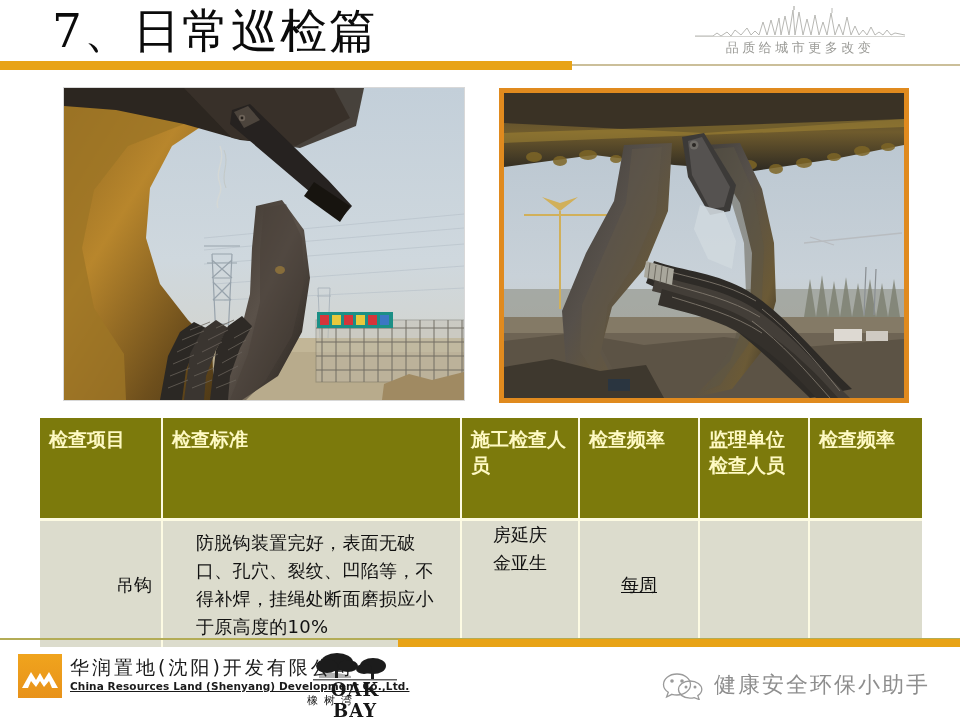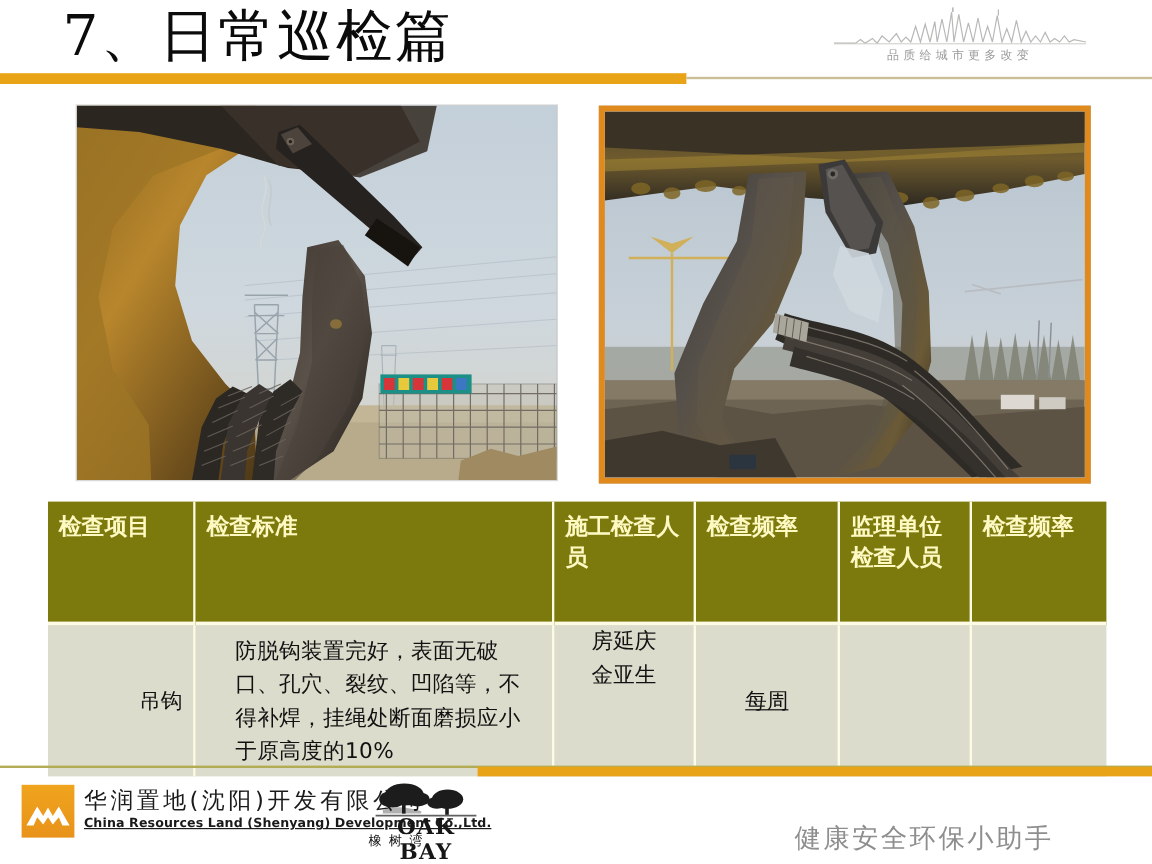--- a/index.html
+++ b/index.html
@@ -27,21 +27,21 @@
   .title-rule-thin{
     position:absolute;left:572px;top:64px;width:388px;height:1.5px;
     background:#cbbf9a;
   }
   
   .brandmark{position:absolute;right:55px;top:6px;width:210px;height:52px;}
   .brandmark svg{display:block;}
   .brandmark .tagline{
     position:absolute;left:0;right:0;top:33px;
     text-align:center;
-    font-size:10px;color:#9a9a96;letter-spacing:3.5px;
+    font-size:13px;color:#9a9a96;letter-spacing:3.5px;
     font-family:"DejaVu Sans","Liberation Sans",sans-serif;
     white-space:nowrap;
   }
 
   
   .photo{position:absolute;overflow:hidden;background:#b9c4cd;}
   #photo-left{left:64px;top:88px;width:400px;height:312px;box-shadow:0 0 0 1px #d8d8d8;}
   #photo-right{left:499px;top:88px;width:410px;height:315px;border:5px solid #e08a1e;box-sizing:border-box;}
   .photo svg{display:block;width:100%;height:100%;}
 
@@ -87,21 +87,21 @@
   .crtext .cn{font-size:19px;color:#1a1a1a;letter-spacing:3px;line-height:24px;white-space:nowrap;}
   .crtext .en{font-size:10.5px;color:#1a1a1a;font-weight:700;letter-spacing:.1px;line-height:14px;white-space:nowrap;text-decoration:underline;}
 
   .oaklogo{position:absolute;left:307px;top:651px;width:96px;height:56px;}
   .oaklogo .oak-en{position:absolute;left:0;right:0;top:28px;text-align:center;
      font-family:"DejaVu Serif","Liberation Serif",serif;
      font-size:18px;font-weight:700;color:#161616;letter-spacing:1px;}
   .oaklogo .oak-cn{position:absolute;left:0;right:0;top:42px;text-align:left;
      font-size:11px;color:#161616;letter-spacing:6px;}
 
-  .wechat{position:absolute;left:662px;top:660px;height:40px;display:flex;align-items:flex-end;gap:24px;flex-direction:column;}
+  .wechat{position:absolute;left:662px;top:660px;height:40px;display:flex;align-items:flex-end;gap:10px;}
   .wechat .wlabel{
     font-size:22px;color:#8e8e8e;letter-spacing:2px;white-space:nowrap;
     font-family:"DejaVu Sans","Liberation Sans",sans-serif;
   }
 </style>
 </head>
 <body>
 
 <div class="slide">
 

